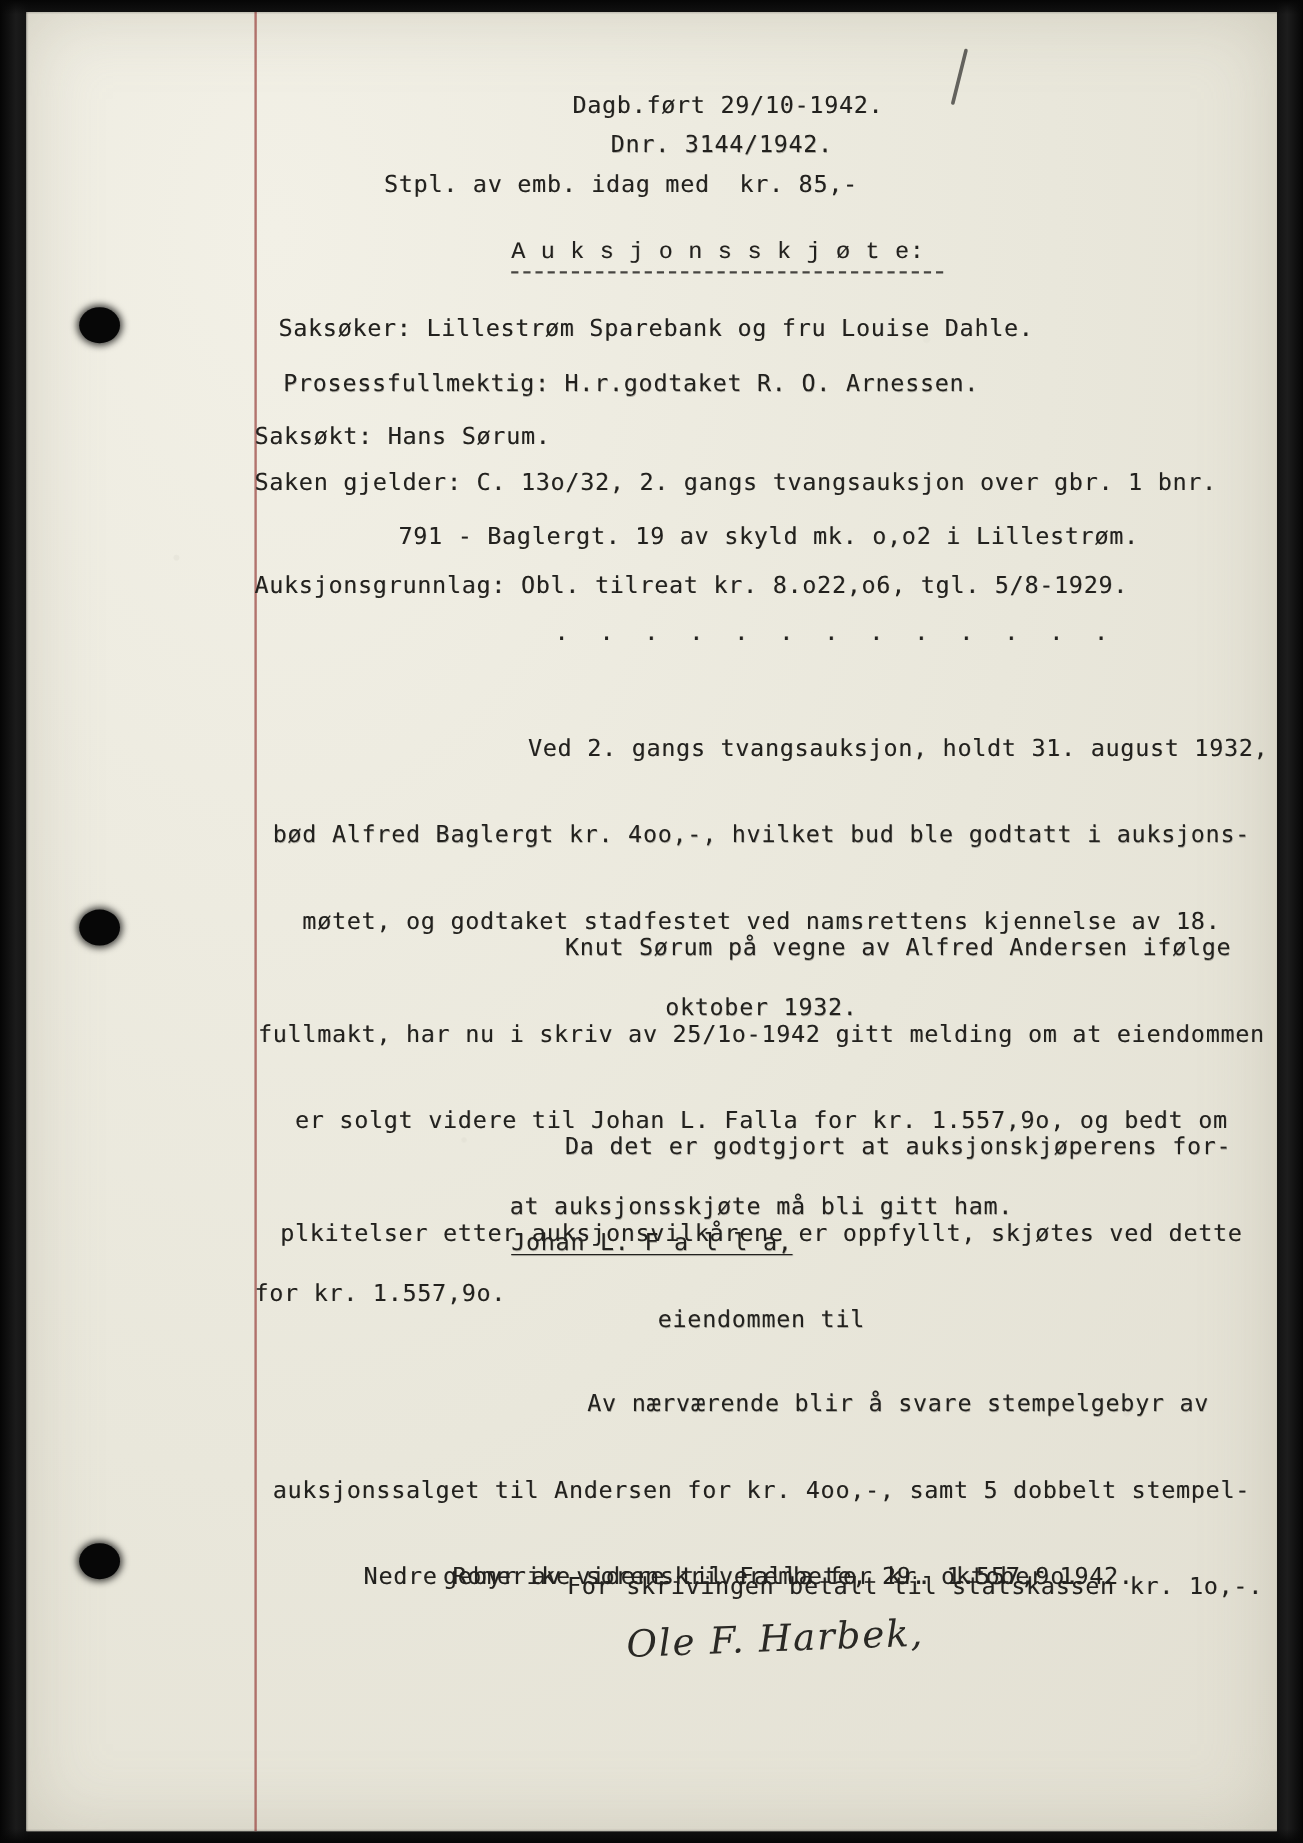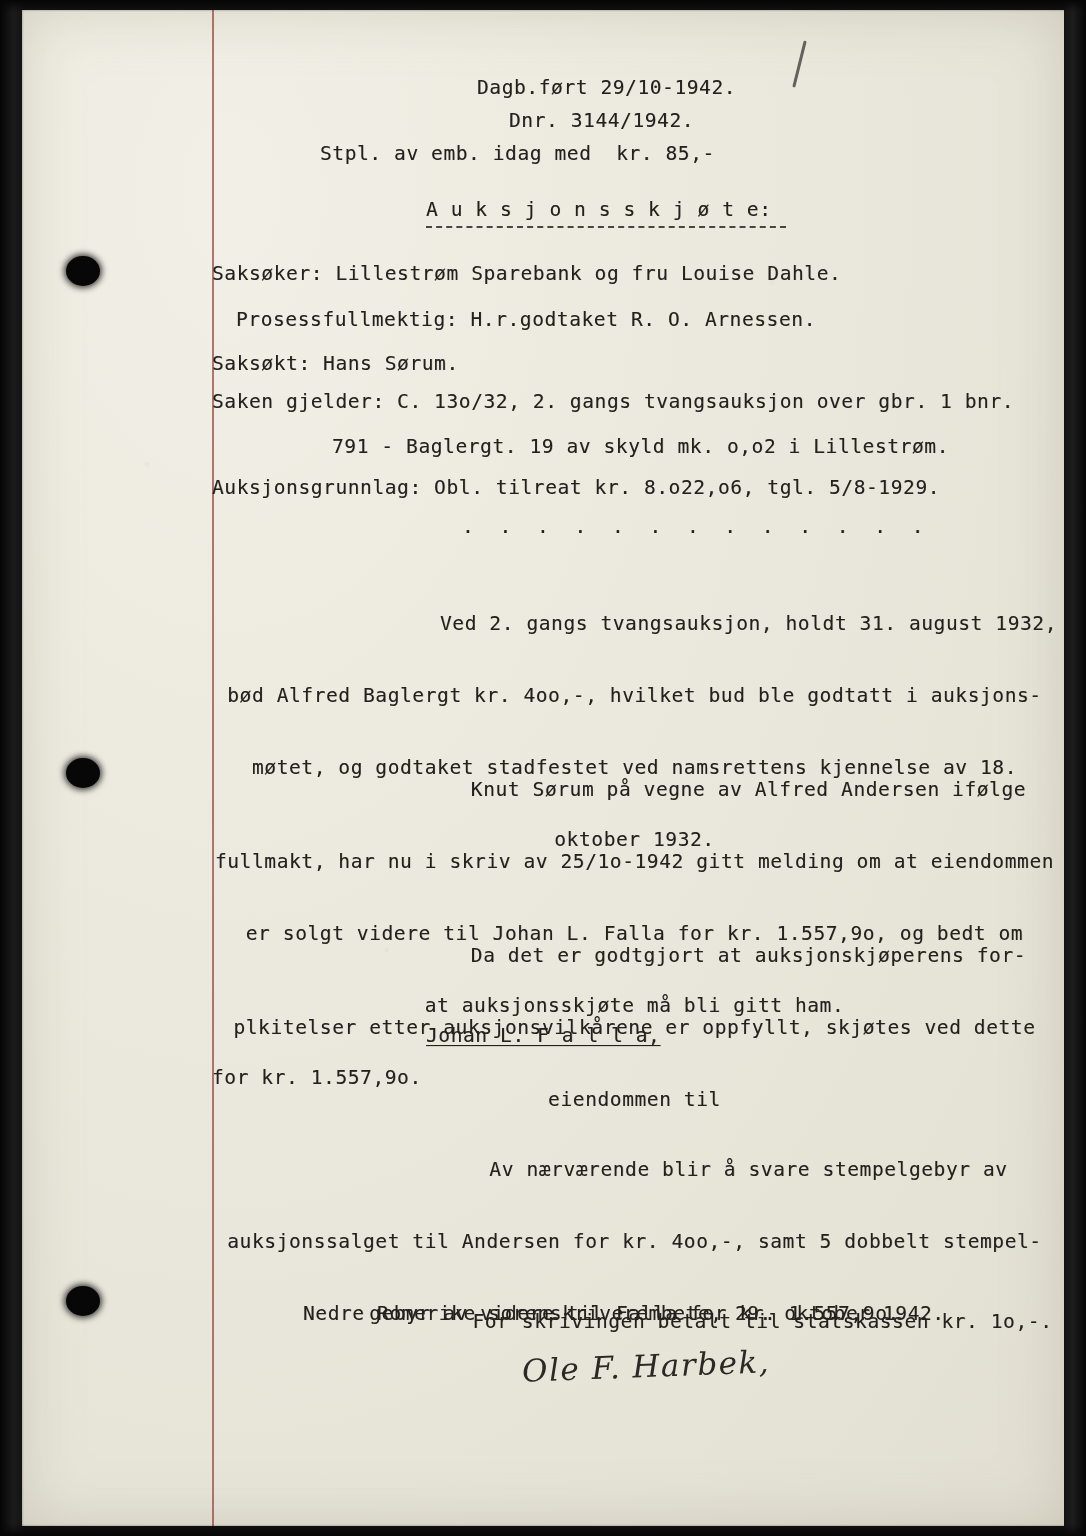--- a/index.html
+++ b/index.html
@@ -124,33 +124,33 @@
     text-shadow: 0.4px 0.4px 0 rgba(60,58,52,0.35);
   }
   .u { text-decoration: underline; text-underline-offset: 3px; }
 
   
   #hdr-1 { left: 455px; top: 66px; }
   #hdr-2 { left: 487px; top: 99px; }
   #hdr-3 { left: 276px; top: 132px; margin-left: 22px; }
 
   
-  #title { left: 404px; top: 188px; }
+  #title { left: 404px; top: 188px; font-family: Liberation Mono, monospace; }
   #title-rule {
     position: absolute;
     left: 404px;
     top: 216px;
     width: 360px;
     height: 0;
     border-top: 2px dashed #2a2926;
     opacity: 0.85;
   }
 
   
-  #p1 { left: 190px; top: 252px; }
+  #p1 { left: 190px; top: 252px; padding-left: 20px; }
   #p2 { left: 214px; top: 298px; }
   #p3 { left: 190px; top: 342px; }
   #p4 { left: 190px; top: 380px; }
   #p5 { left: 310px; top: 425px; }
   #p6 { left: 190px; top: 466px; }
 
   #dots { left: 440px; top: 505px; letter-spacing: 7px; }
 
   
   .para { position: absolute; left: 190px; width: 845px; }

